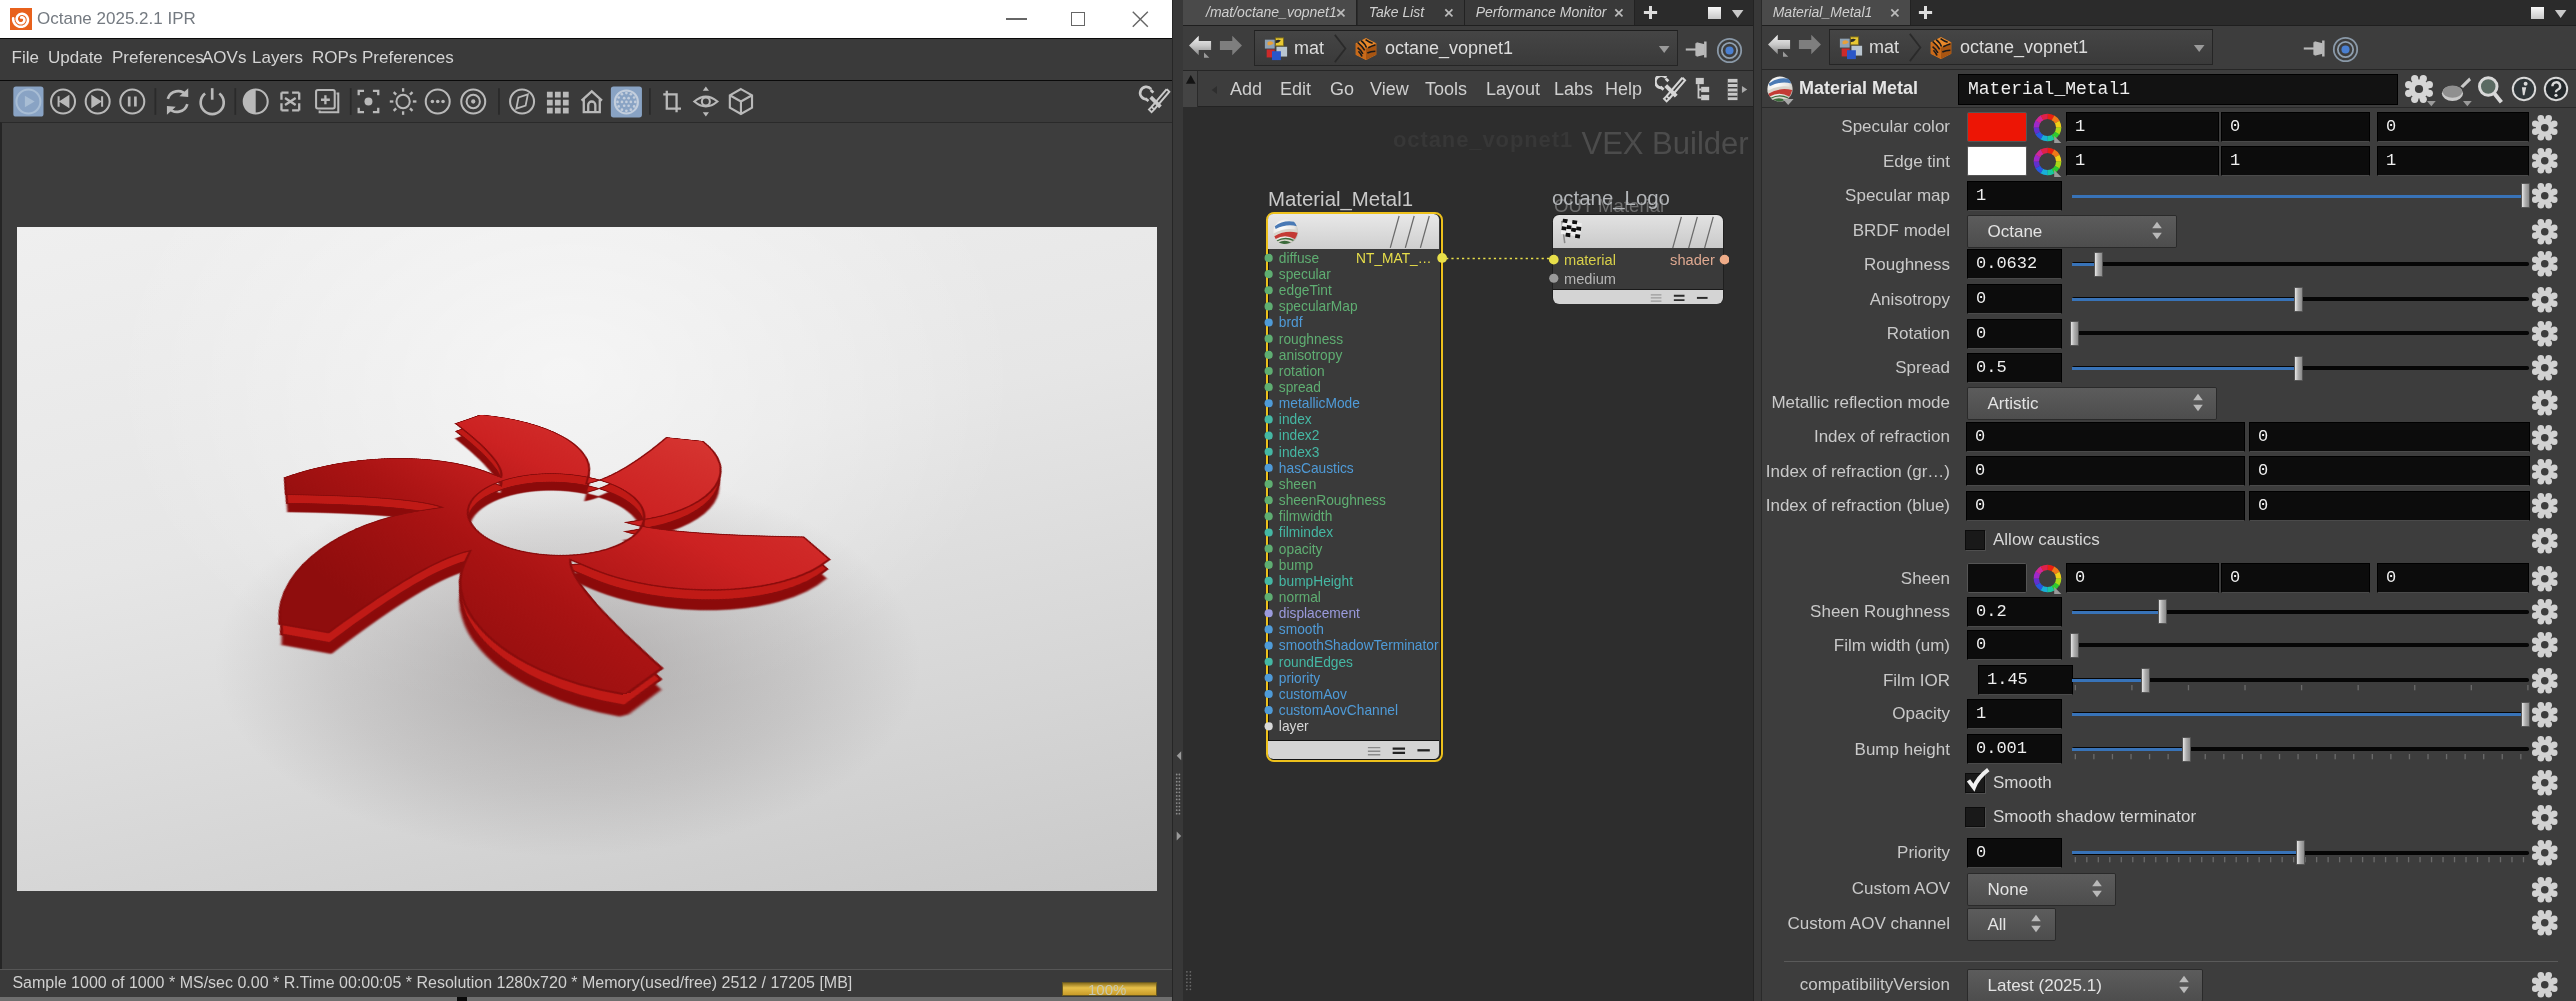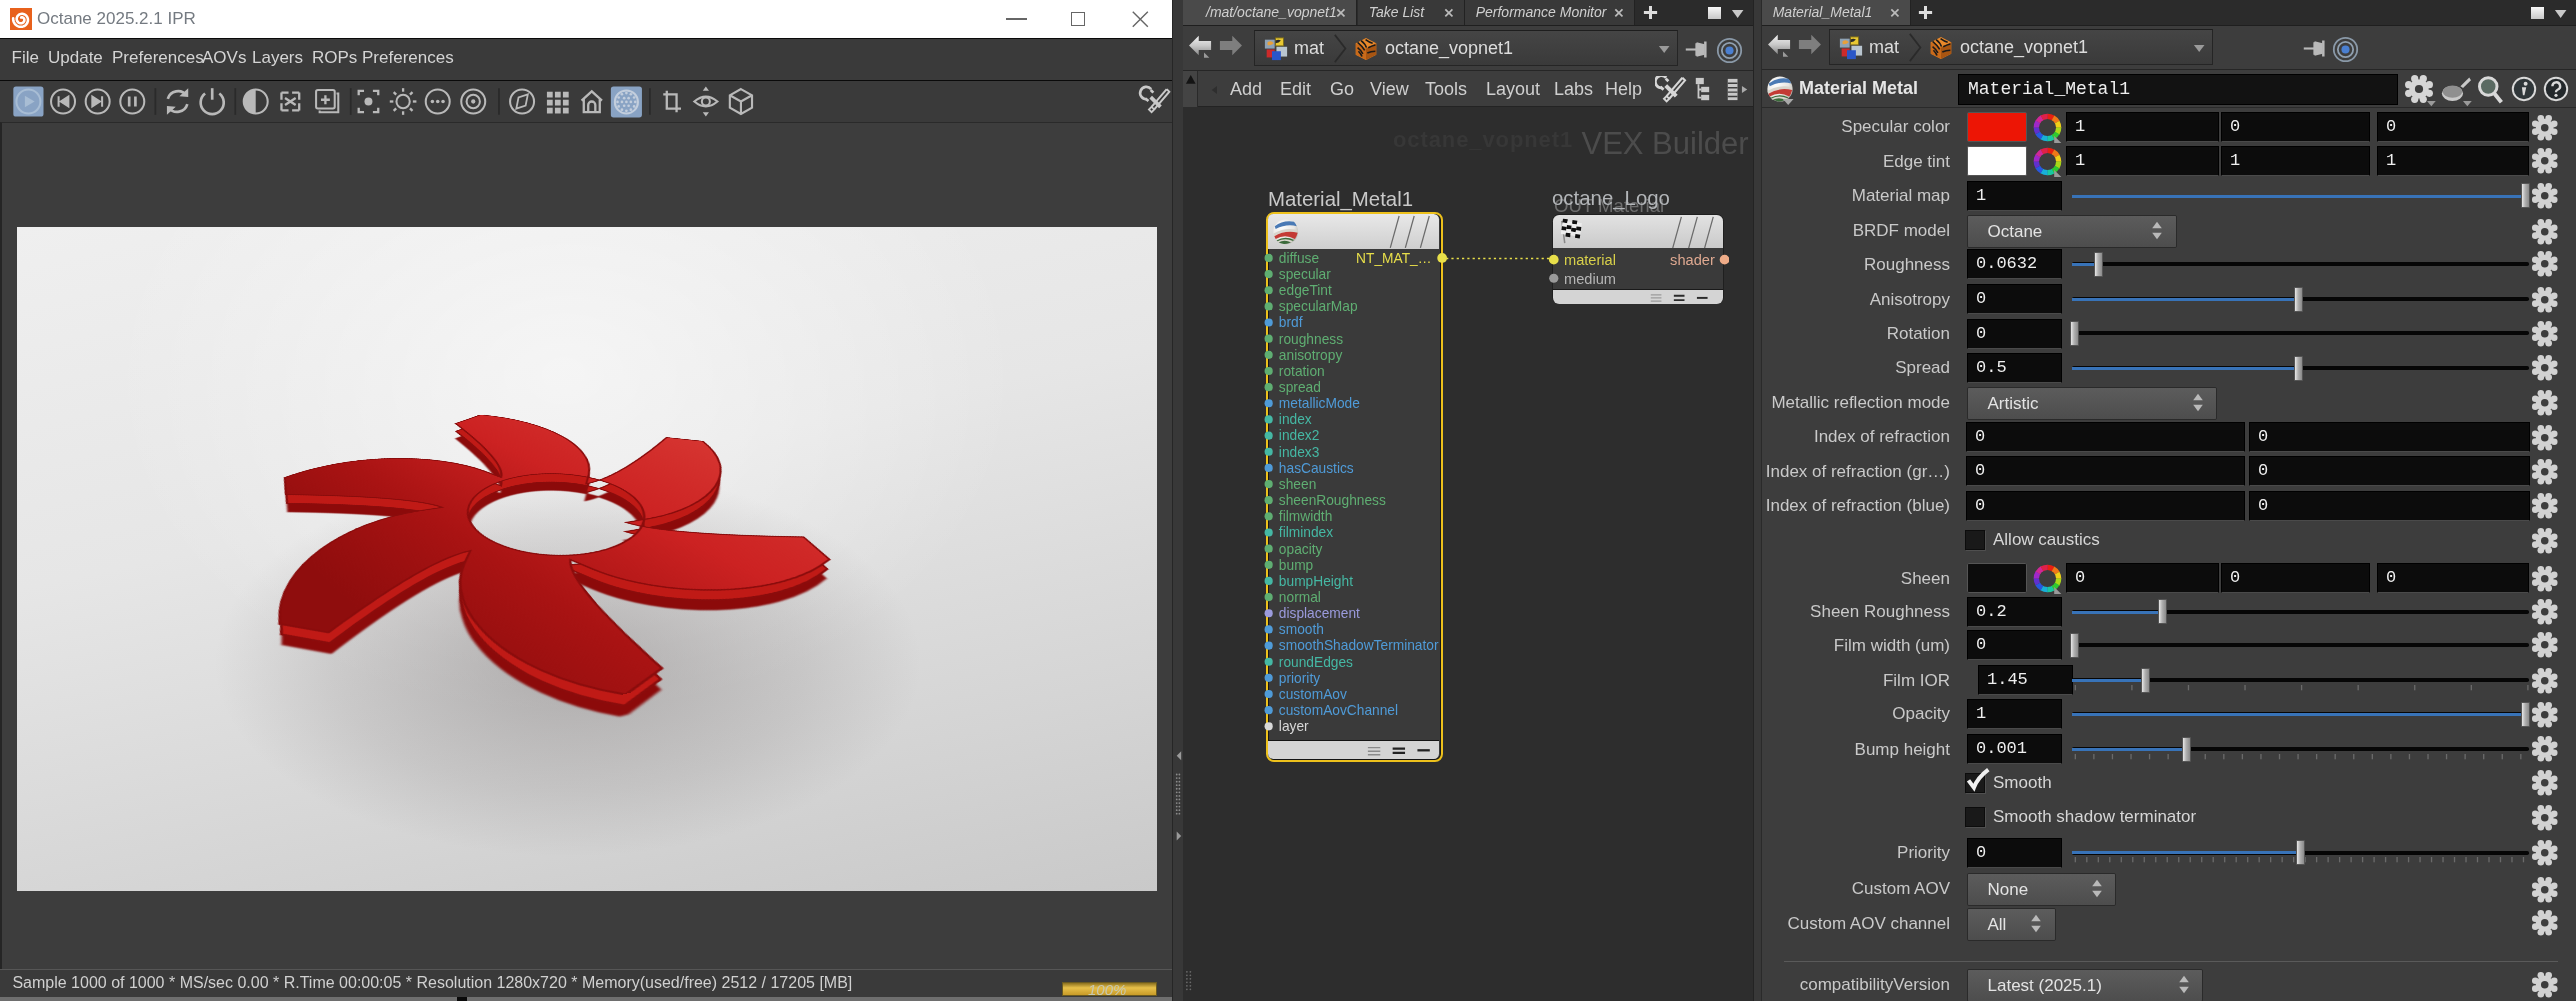--- a/index.html
+++ b/index.html
@@ -175,21 +175,21 @@
                 </defs>
                 <path d="M0.820 0.000 L1.014 -0.107 C1.565 -0.419 1.887 -1.225 1.527 -1.954 L1.150 -1.992 C0.867 -1.285 0.611 -0.841 0.410 -0.710 L0.415 -0.932 C0.419 -1.565 -0.118 -2.247 -0.929 -2.299 L-1.150 -1.992 C-0.679 -1.393 -0.423 -0.950 -0.410 -0.710 L-0.600 -0.825 C-1.146 -1.146 -2.005 -1.021 -2.456 -0.345 L-2.300 -0.000 C-1.546 -0.108 -1.034 -0.109 -0.820 -0.000 L-1.014 0.107 C-1.565 0.419 -1.887 1.225 -1.527 1.954 L-1.150 1.992 C-0.867 1.285 -0.611 0.841 -0.410 0.710 L-0.415 0.932 C-0.419 1.565 0.118 2.247 0.929 2.299 L1.150 1.992 C0.679 1.393 0.423 0.950 0.410 0.710 L0.600 0.825 C1.146 1.146 2.005 1.021 2.456 0.345 L2.300 0.000 C1.546 0.108 1.034 0.109 0.820 0.000 Z M0.78 -0.22 A0.78 0.78 0 1 0 -0.78 -0.22 A0.78 0.78 0 1 0 0.78 -0.22 Z" fill="url(#red1)" fill-rule="evenodd" stroke="#8a0c0c" stroke-width="0.02"></path>
               </svg>
             </div>
 </div>
 </div>
       </div>
 </div>
 <div class="abs" style="left:0;top:969px;width:1172px;height:28px;background:#3a3a3a;border-top:0.9px solid #565656;">
 <div class="abs" style="left:12.4px;top:4.4px;font-size:16px;color:#d0d0d0">Sample 1000 of 1000 * MS/sec 0.00 * R.Time 00:00:05 * Resolution 1280x720 * Memory(used/free) 2512 / 17205 [MB]</div>
-<div class="abs" style="left:1062px;top:12.4px;width:95px;height:13.3px;background:linear-gradient(#8a6f1e,#e7c04a 40%,#c89b28);border:0.9px solid #6a5a20;font-style:italic;">
+<div class="abs" style="left:1062px;top:12.4px;width:95px;height:13.3px;background:linear-gradient(#8a6f1e,#e7c04a 40%,#c89b28);border:0.9px solid #6a5a20;">
         <div class="abs" style="left:25px;top:-2.7px;font-size:15px;color:#c9c9b0;">100%</div>
       </div>
 </div>
 <div class="abs" style="left:0;top:997px;width:1172px;height:4.4px;background:#6e6e6e">
       <div class="abs" style="left:457px;top:0;width:9.8px;height:4.4px;background:#0a0a0a"></div>
     </div>
 </div>
 <div class="abs" style="left:1172px;top:0;width:10.7px;height:1002px;background:#383838;border-left:0.9px solid #262626;">
     <svg class="abs" style="left:0.9px;top:746px" width="9" height="98" viewBox="0 0 10 110">
       <path d="M8 6 L3 11 L8 16 Z" fill="#9a9a9a"></path>
@@ -718,21 +718,21 @@
         <circle cx="25.35" cy="19.29" r="3.6" fill="#d2d2d2"></circle>
         <circle cx="19.28" cy="25.35" r="3.6" fill="#d2d2d2"></circle>
         <circle cx="10.71" cy="25.35" r="3.6" fill="#d2d2d2"></circle>
         <circle cx="4.65" cy="19.28" r="3.6" fill="#d2d2d2"></circle>
         <circle cx="4.65" cy="10.71" r="3.6" fill="#d2d2d2"></circle>
         <circle cx="10.72" cy="4.65" r="3.6" fill="#d2d2d2"></circle>
         <circle cx="19.29" cy="4.65" r="3.6" fill="#d2d2d2"></circle>
         <circle cx="25.35" cy="10.72" r="3.6" fill="#d2d2d2"></circle>
         <circle cx="15" cy="15" r="4.1" fill="#3d3d3d"></circle>
       </svg>
-      <div class="lbl" style="left:-16px;top:186px;">Material map</div>
+      <div class="lbl" style="left:-16px;top:186px;">Specular map</div>
       <div class="fld" style="left:205px;top:181px;width:95px;height:30px;">1</div>
       <div class="abs" style="left:310px;top:195px;width:457px;height:2.7px;background:#060606;border-radius:1.8px"></div>
       <div class="abs" style="left:310px;top:195px;width:457px;height:2.7px;background:#3873b8"></div>
       <div class="abs" style="left:759px;top:183px;width:9px;height:25px;background:linear-gradient(90deg,#e8e8e8,#b0b0b0 45%,#8a8a8a);border:0.9px solid #555;border-radius:0.9px"></div>
       <svg class="abs" style="left:769px;top:182px" width="27.5" height="27.5" viewBox="0 0 30 30">
         <circle cx="15" cy="15" r="9.8" fill="#d2d2d2"></circle>
         <circle cx="25.35" cy="19.29" r="3.6" fill="#d2d2d2"></circle>
         <circle cx="19.28" cy="25.35" r="3.6" fill="#d2d2d2"></circle>
         <circle cx="10.71" cy="25.35" r="3.6" fill="#d2d2d2"></circle>
         <circle cx="4.65" cy="19.28" r="3.6" fill="#d2d2d2"></circle>

